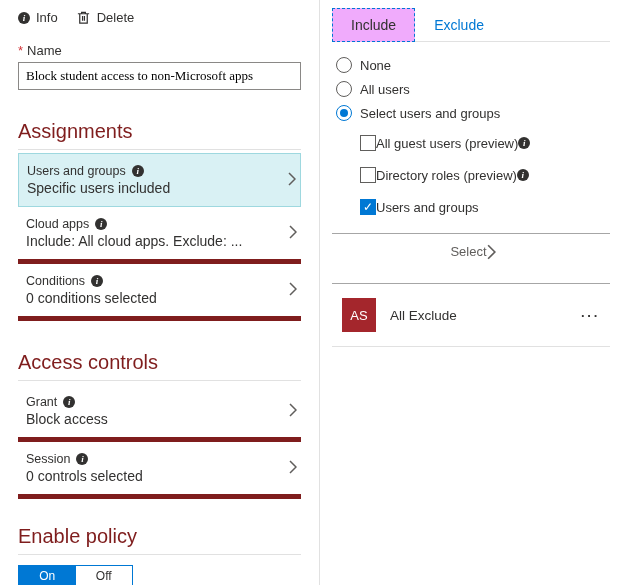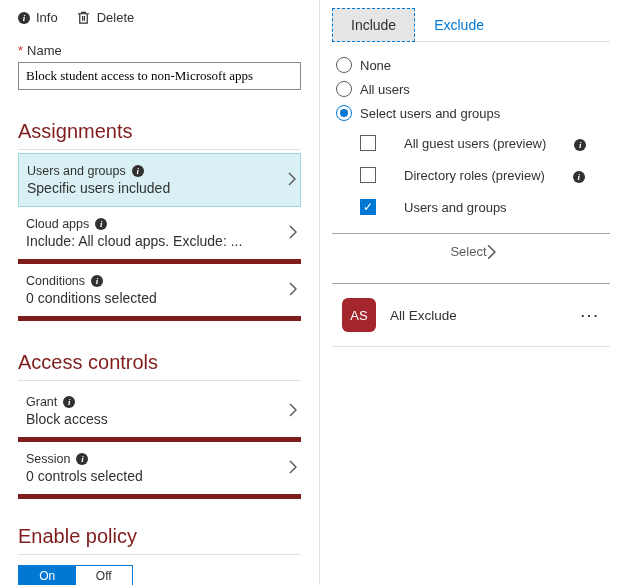--- a/index.html
+++ b/index.html
@@ -102,36 +102,36 @@
     font-size: 14px;
     color: #0078d4;
     cursor: pointer;
     border: 1px solid transparent;
     border-bottom: none;
     margin-bottom: -1px;
   }
   .tab.active {
     color: #323130;
     border: 1px dashed #0078d4;
-    background: #e5e5e5;
+    background: #f0abfc;
   }
 
   
   .radio-list { margin: 15px 0 14px 4px; display: flex; flex-direction: column; gap: 8px; }
   .radio-row { display: flex; align-items: center; gap: 8px; cursor: pointer; font-size: 13px; }
   .radio {
     width: 16px; height: 16px; border-radius: 50%;
     border: 1px solid #605e5c; display: flex; align-items: center; justify-content: center;
   }
   .radio.checked { border: 1px solid #0078d4; }
   .radio.checked::after { content: ""; width: 8px; height: 8px; border-radius: 50%; background: #0078d4; }
 
   
   .check-list { margin: 6px 0 18px 28px; display: flex; flex-direction: column; gap: 16px; }
-  .check-row { display: flex; align-items: flex-end; gap: 28px; font-size: 13px; color: #323130; }
+  .check-row { display: flex; align-items: center; gap: 0; font-size: 13px; color: #323130; }
   .chk { width: 16px; height: 16px; border: 1px solid #605e5c; background: #fff; display: flex; align-items: center; justify-content: center; }
   .chk.checked { border-color: #0078d4; background: #0078d4; color: #fff; font-size: 12px; line-height: 1; }
   .chk.checked::after { content: "✓"; }
 
   
   .select-row {
     border-top: 1px solid #a6a6a6;
     border-bottom: 1px solid #a6a6a6;
     padding: 10px 6px 20px 10px;
     display: flex; justify-content: center; align-items: flex-start;
@@ -142,21 +142,21 @@
 
   
   .group-row {
     display: flex; align-items: center; gap: 14px;
     padding: 14px 4px 14px 10px;
     border-bottom: 1px solid #e1e1e1;
   }
   .avatar {
     width: 34px; height: 34px; background: #a4262c; color: #fff;
     display: flex; align-items: center; justify-content: center;
-    font-size: 13px; border-radius: 6px;
+    font-size: 13px; border-radius: 0;
   }
   .group-name { flex: 1; font-size: 13.5px; }
   .more { letter-spacing: 2px; font-weight: 700; cursor: pointer; padding: 0 6px; }
 </style>
 </head>
 <body>
 
 <div class="container">
 
   <div class="left-panel">

